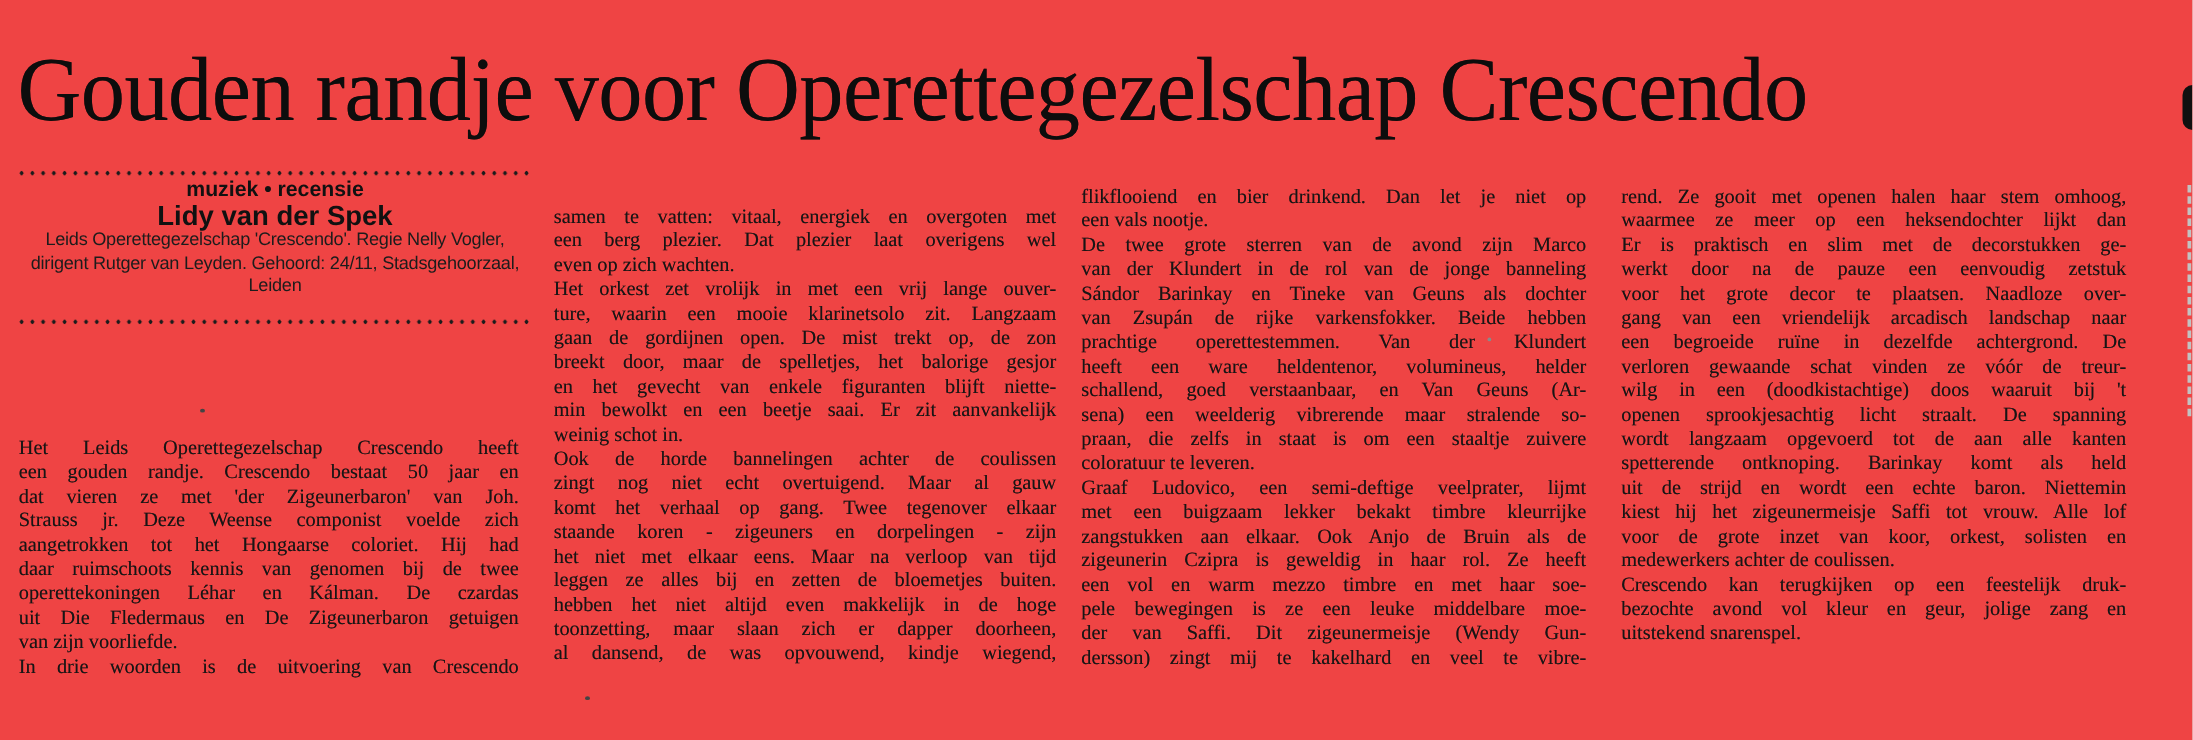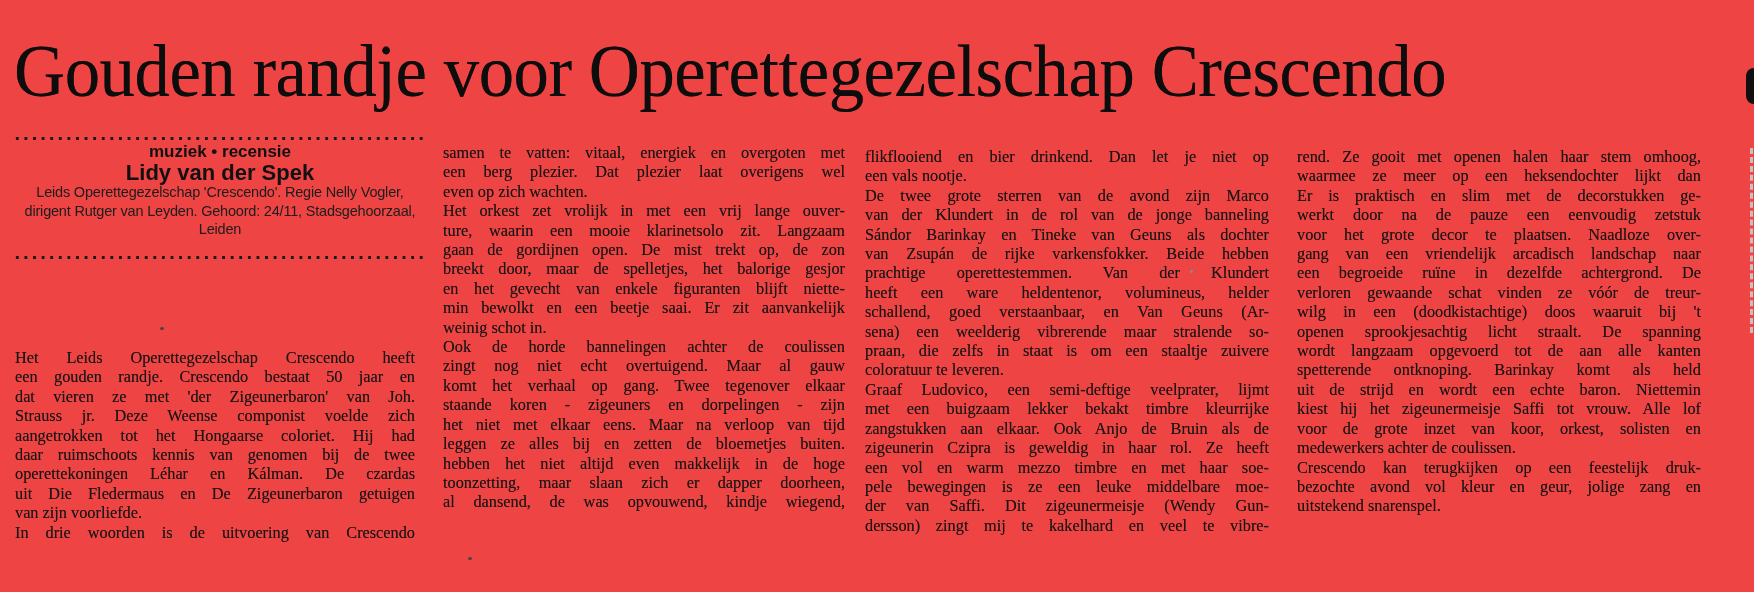--- a/index.html
+++ b/index.html
@@ -49,21 +49,21 @@
     color:#1c1c1c;
   }
   .col{
     position:absolute;
     font-size:16.3px;
     line-height:19.4px;
     color:#161616;
     text-shadow:0 0 .4px rgba(0,0,0,.45);
   }
   .col1{left:15px;top:348px;width:400px;}
-  .col2{left:443px;top:143px;width:402px;}
+  .col2{left:443px;top:163px;width:402px;}
   .col3{left:865px;top:147px;width:404px;}
   .col4{left:1297px;top:147px;width:404px;}
   .line{
     text-align:justify;
     text-align-last:justify;
     white-space:normal;
   }
   .line.para-end{
     text-align-last:left;
   }

